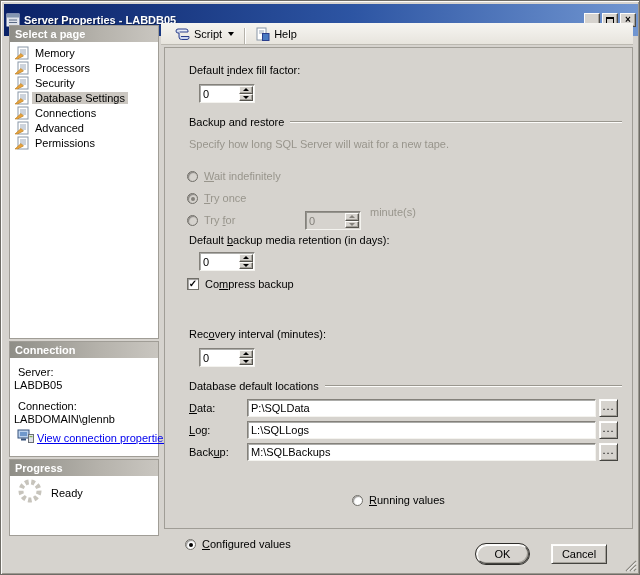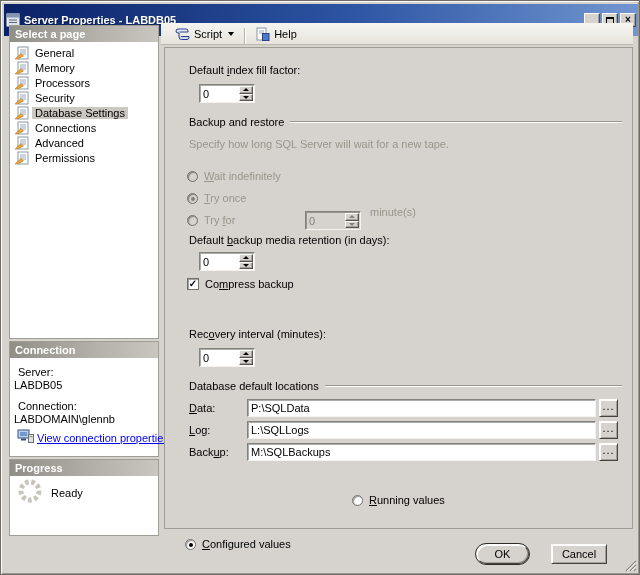--- a/index.html
+++ b/index.html
@@ -149,30 +149,20 @@
     <div class="panel-header">Select a page</div>
     <div class="page-list">
       <div class="page-item">
         <svg width="18" height="14" viewBox="0 0 18 14">
             <rect x="4" y="1" width="10" height="12" fill="#fff" stroke="#8a98a8"></rect>
             <line x1="6" y1="4" x2="12" y2="4" stroke="#9aa7b8"></line>
             <line x1="6" y1="6" x2="12" y2="6" stroke="#9aa7b8"></line>
             <line x1="6" y1="8" x2="12" y2="8" stroke="#9aa7b8"></line>
             <path d="M1 13 L7 7.5 L9.5 10 L3.5 13 Z" fill="#e8a33d" stroke="#b57a1e" stroke-width="0.6"></path>
           </svg>
-        <span class="lbl">General</span>
-      </div>
-      <div class="page-item">
-        <svg width="18" height="14" viewBox="0 0 18 14">
-            <rect x="4" y="1" width="10" height="12" fill="#fff" stroke="#8a98a8"></rect>
-            <line x1="6" y1="4" x2="12" y2="4" stroke="#9aa7b8"></line>
-            <line x1="6" y1="6" x2="12" y2="6" stroke="#9aa7b8"></line>
-            <line x1="6" y1="8" x2="12" y2="8" stroke="#9aa7b8"></line>
-            <path d="M1 13 L7 7.5 L9.5 10 L3.5 13 Z" fill="#e8a33d" stroke="#b57a1e" stroke-width="0.6"></path>
-          </svg>
         <span class="lbl">Memory</span>
       </div>
       <div class="page-item">
         <svg width="18" height="14" viewBox="0 0 18 14">
             <rect x="4" y="1" width="10" height="12" fill="#fff" stroke="#8a98a8"></rect>
             <line x1="6" y1="4" x2="12" y2="4" stroke="#9aa7b8"></line>
             <line x1="6" y1="6" x2="12" y2="6" stroke="#9aa7b8"></line>
             <line x1="6" y1="8" x2="12" y2="8" stroke="#9aa7b8"></line>
             <path d="M1 13 L7 7.5 L9.5 10 L3.5 13 Z" fill="#e8a33d" stroke="#b57a1e" stroke-width="0.6"></path>
           </svg>

